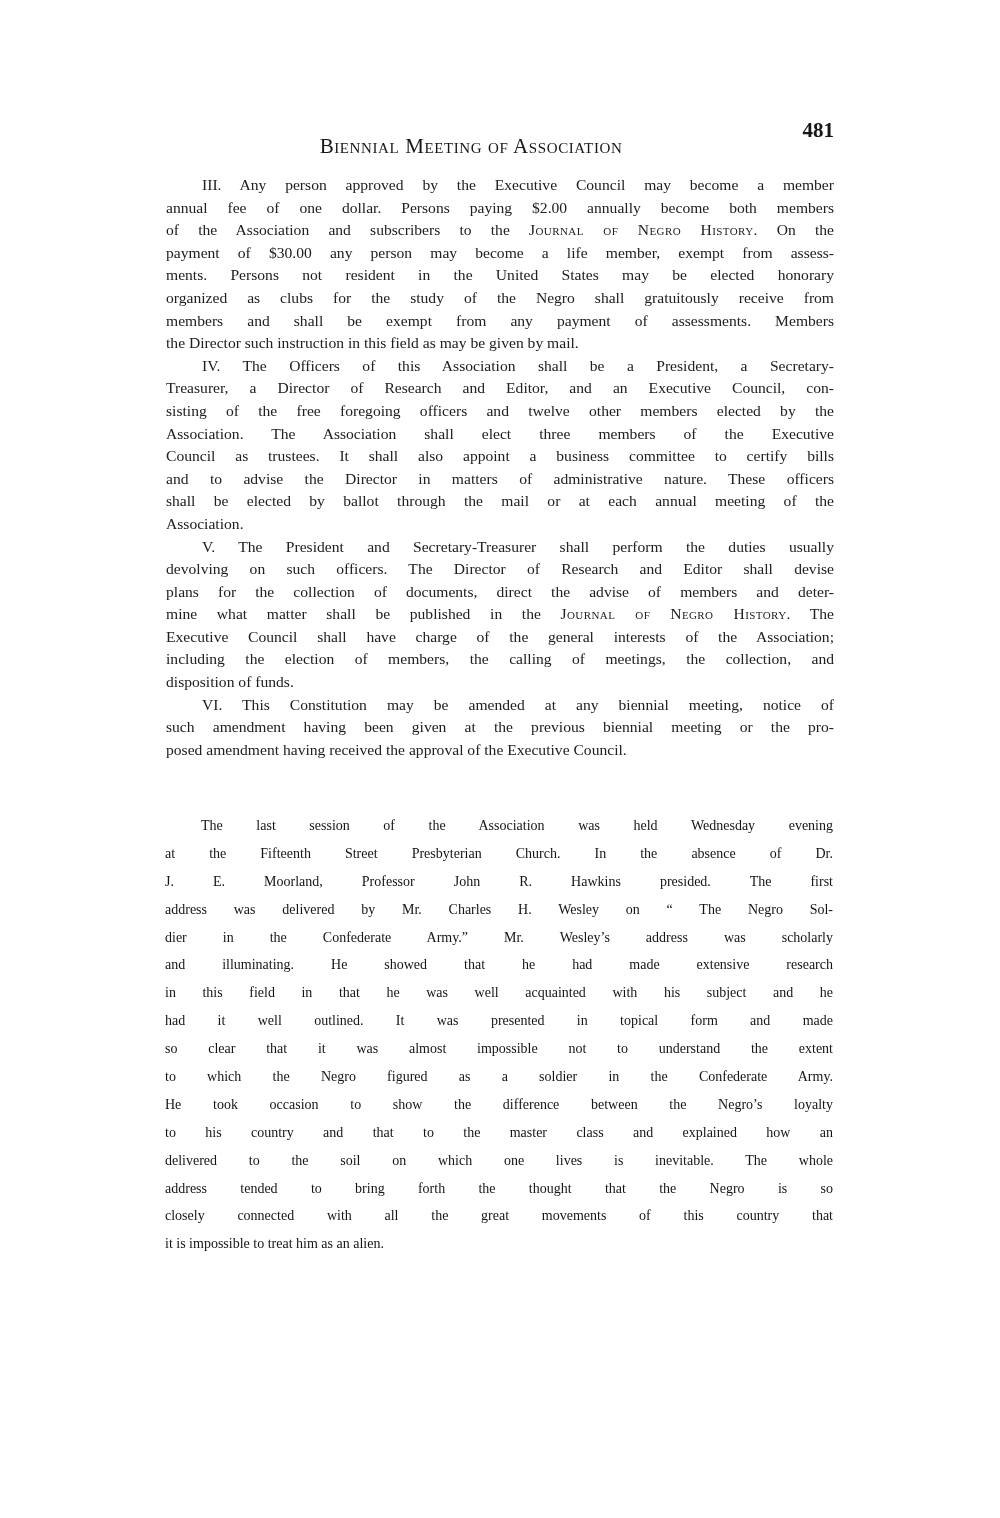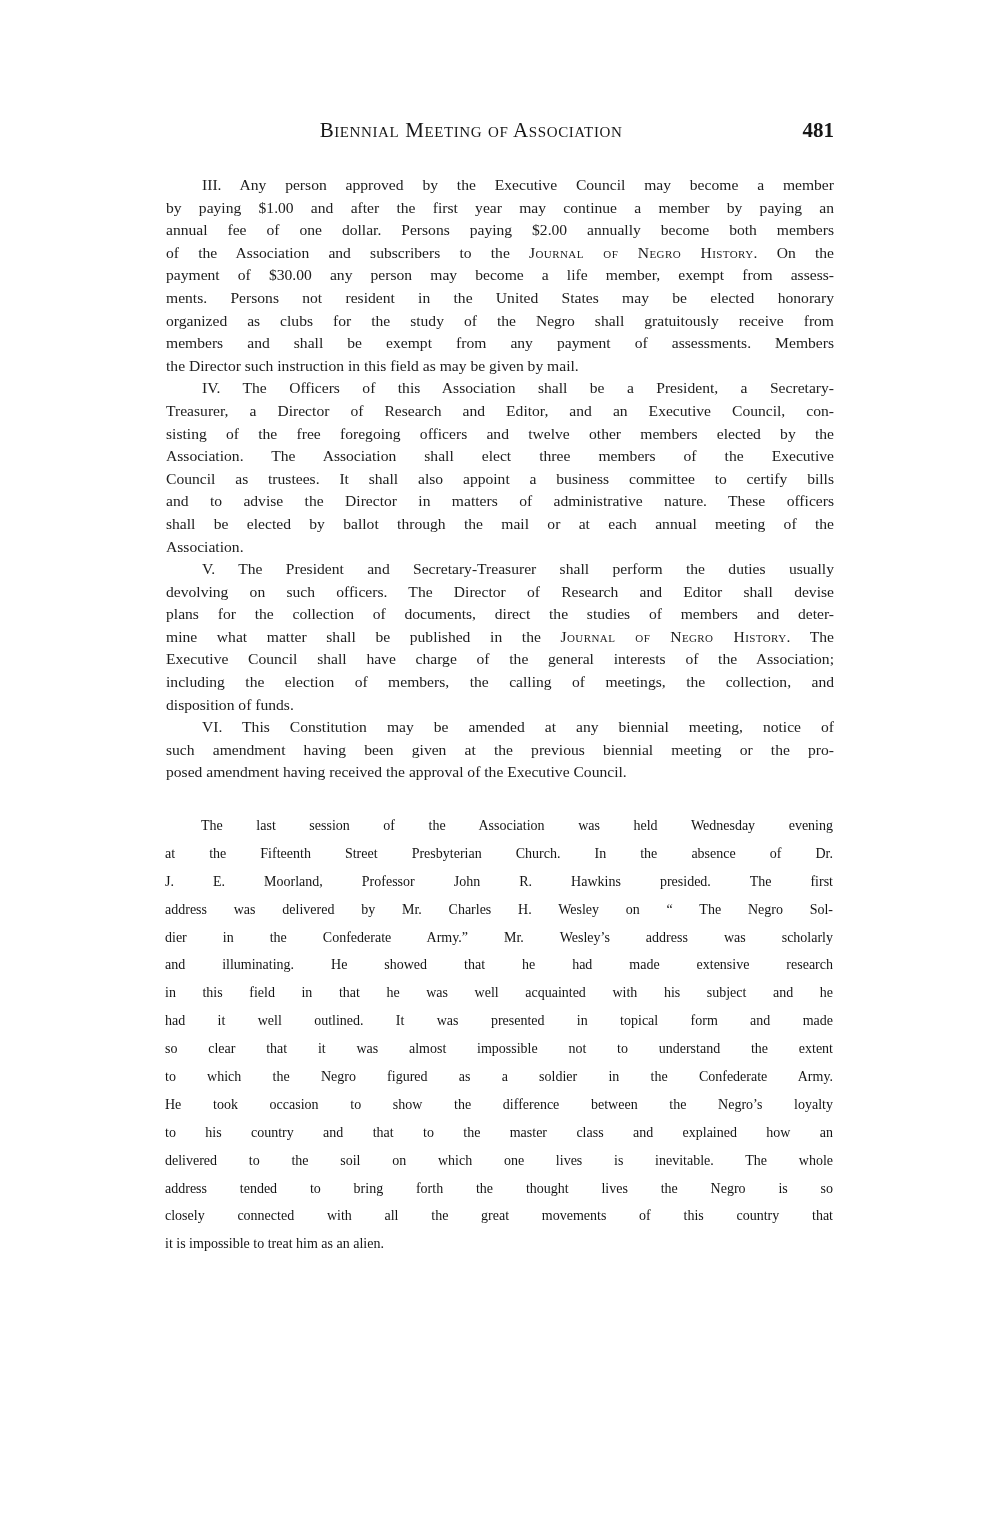--- a/index.html
+++ b/index.html
@@ -31,20 +31,21 @@
     }
     .running-title {
       position: absolute;
       left: 0;
       width: 610px;
       text-align: center;
       font-size: 21px;
       font-variant: small-caps;
       letter-spacing: 0.6px;
       color: #161616;
+      margin-top: 16px;
     }
     .page-number {
       position: absolute;
       right: 0;
       font-size: 21px;
       font-weight: bold;
       color: #161616;
     }
     .small-text {
       position: absolute;
@@ -94,21 +95,20 @@
 <div class="page">
 
   <div class="running-head">
     <span class="running-title">Biennial Meeting of Association</span>
     <span class="page-number">481</span>
   </div>
 
   <div class="small-text">
     <div class="paragraph">
       <span class="line indent">III. Any person approved by the Executive Council may become a member</span>
-      <span class="line">by paying $1.00 and after the first year may continue a member by paying an</span>
       <span class="line">annual fee of one dollar. Persons paying $2.00 annually become both members</span>
       <span class="line">of the Association and subscribers to the <span class="sc">Journal of Negro History</span>. On the</span>
       <span class="line">payment of $30.00 any person may become a life member, exempt from assess-</span>
       <span class="line">ments. Persons not resident in the United States may be elected honorary</span>
       <span class="line">organized as clubs for the study of the Negro shall gratuitously receive from</span>
       <span class="line">members and shall be exempt from any payment of assessments. Members</span>
       <span class="line last">the Director such instruction in this field as may be given by mail.</span>
     </div>
     <div class="paragraph">
       <span class="line indent">IV. The Officers of this Association shall be a President, a Secretary-</span>
@@ -116,21 +116,21 @@
       <span class="line">sisting of the free foregoing officers and twelve other members elected by the</span>
       <span class="line">Association. The Association shall elect three members of the Executive</span>
       <span class="line">Council as trustees. It shall also appoint a business committee to certify bills</span>
       <span class="line">and to advise the Director in matters of administrative nature. These officers</span>
       <span class="line">shall be elected by ballot through the mail or at each annual meeting of the</span>
       <span class="line last">Association.</span>
     </div>
     <div class="paragraph">
       <span class="line indent">V. The President and Secretary-Treasurer shall perform the duties usually</span>
       <span class="line">devolving on such officers. The Director of Research and Editor shall devise</span>
-      <span class="line">plans for the collection of documents, direct the studies of members and deter-</span>
+      <span class="line">plans for the collection of documents, direct the advise of members and deter-</span>
       <span class="line">mine what matter shall be published in the <span class="sc">Journal of Negro History</span>. The</span>
       <span class="line">Executive Council shall have charge of the general interests of the Association;</span>
       <span class="line">including the election of members, the calling of meetings, the collection, and</span>
       <span class="line last">disposition of funds.</span>
     </div>
     <div class="paragraph">
       <span class="line indent">VI. This Constitution may be amended at any biennial meeting, notice of</span>
       <span class="line">such amendment having been given at the previous biennial meeting or the pro-</span>
       <span class="line last">posed amendment having received the approval of the Executive Council.</span>
     </div>
@@ -143,18 +143,18 @@
     <span class="line">address was delivered by Mr. Charles H. Wesley on “ The Negro Sol-</span>
     <span class="line">dier in the Confederate Army.” Mr. Wesley’s address was scholarly</span>
     <span class="line">and illuminating. He showed that he had made extensive research</span>
     <span class="line">in this field in that he was well acquainted with his subject and he</span>
     <span class="line">had it well outlined. It was presented in topical form and made</span>
     <span class="line">so clear that it was almost impossible not to understand the extent</span>
     <span class="line">to which the Negro figured as a soldier in the Confederate Army.</span>
     <span class="line">He took occasion to show the difference between the Negro’s loyalty</span>
     <span class="line">to his country and that to the master class and explained how an</span>
     <span class="line">delivered to the soil on which one lives is inevitable. The whole</span>
-    <span class="line">address tended to bring forth the thought lives the Negro is so</span>
+    <span class="line">address tended to bring forth the thought that the Negro is so</span>
     <span class="line">closely connected with all the great movements of this country that</span>
     <span class="line last">it is impossible to treat him as an alien.</span>
   </div>
 
 </div>
 
 </body></html>

